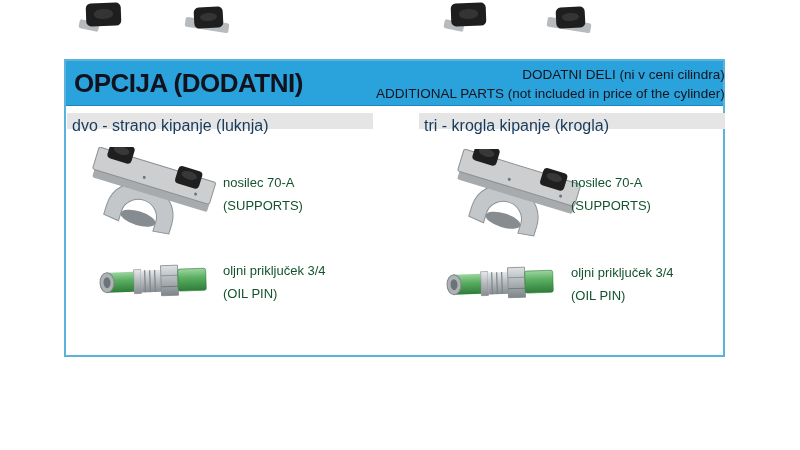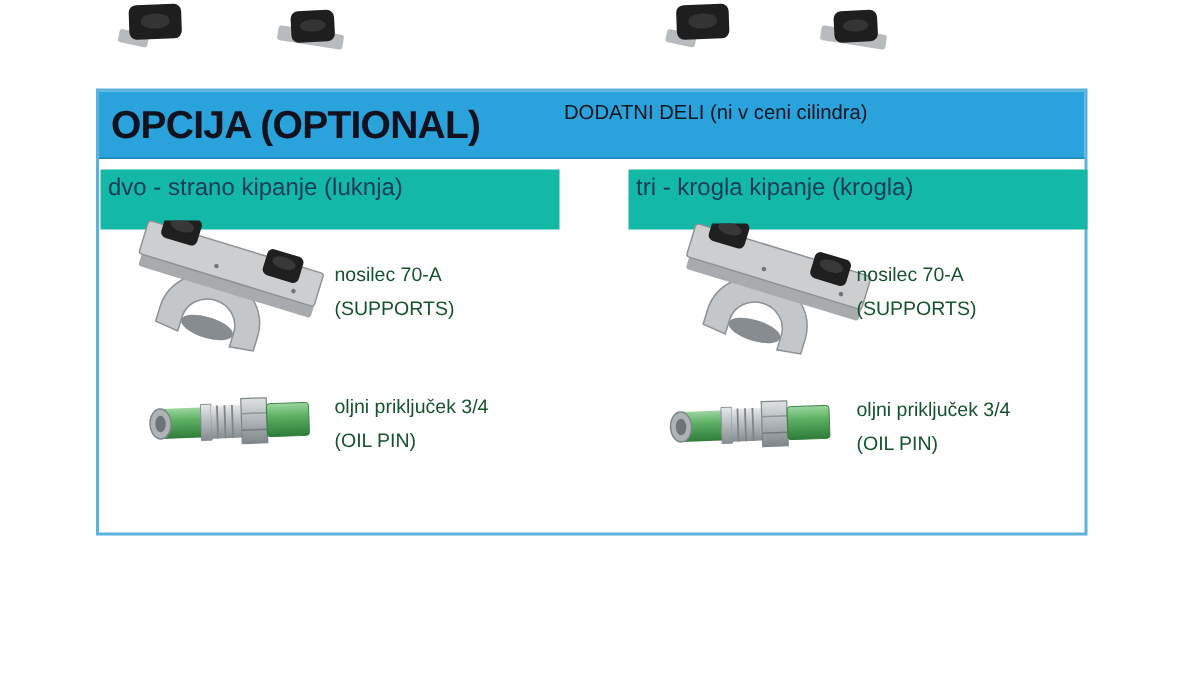--- a/index.html
+++ b/index.html
@@ -26,21 +26,21 @@
   .band-title{
     position:absolute;left:8px;top:7px;font-size:26px;font-weight:bold;
     color:#12121e;letter-spacing:-0.5px;white-space:nowrap;
   }
   .band-notes{
     position:absolute;left:310px;top:4px;font-size:13.5px;line-height:19px;
     color:#14141e;white-space:nowrap;text-align:right;
   }
 
   .subbar{
-    position:absolute;top:52px;height:40px;background:#14b8a6;
+    position:absolute;top:52px;height:16px;background:#e5e5e5;
     font-size:16px;color:#173a5c;line-height:25px;padding-left:5px;
     box-sizing:border-box;white-space:nowrap;
   }
   .subbar.left{left:1px;width:306px;}
   .subbar.right{left:353px;width:306px;}
 
   .item-img{position:absolute;}
   .item-label{
     position:absolute;font-size:13px;line-height:23px;color:#14532d;white-space:nowrap;
   }
@@ -68,23 +68,24 @@
       </div>
     <div class="top-sliver" style="left:547px;top:20px;width:44px;height:10px;transform:rotate(9deg);"></div>
     <div class="top-bolt" style="left:556px;top:7px;width:29px;height:21px;transform:rotate(-3deg);">
         <span class="sheen"></span>
       </div>
   </div>
 
   <div class="box">
 
     <div class="band">
-      <div class="band-title">OPCIJA (OPTIONAL)</div>
+      <div class="band-title">OPCIJA (DODATNI)</div>
       <div class="band-notes">
         <div>DODATNI DELI (ni v ceni cilindra)</div>
+        <div>ADDITIONAL PARTS (not included in price of the cylinder)</div>
       </div>
     </div>
 
     <div class="subbar left">dvo - strano kipanje (luknja)</div>
     <div class="subbar right">tri - krogla kipanje (krogla)</div>
 
     <div class="item-img" style="left:16px;top:86px;">
       <svg width="138" height="94" viewBox="0 0 138 94">
         <g transform="rotate(17 69 46)">
           <path d="M30 80 L30 70 A34 32 0 0 1 98 70 L98 80 L82 82 L82 72 A18 17 0 0 0 46 72 L46 82 Z" fill="#c3c7c9" stroke="#8d9194" stroke-width="1"></path>

